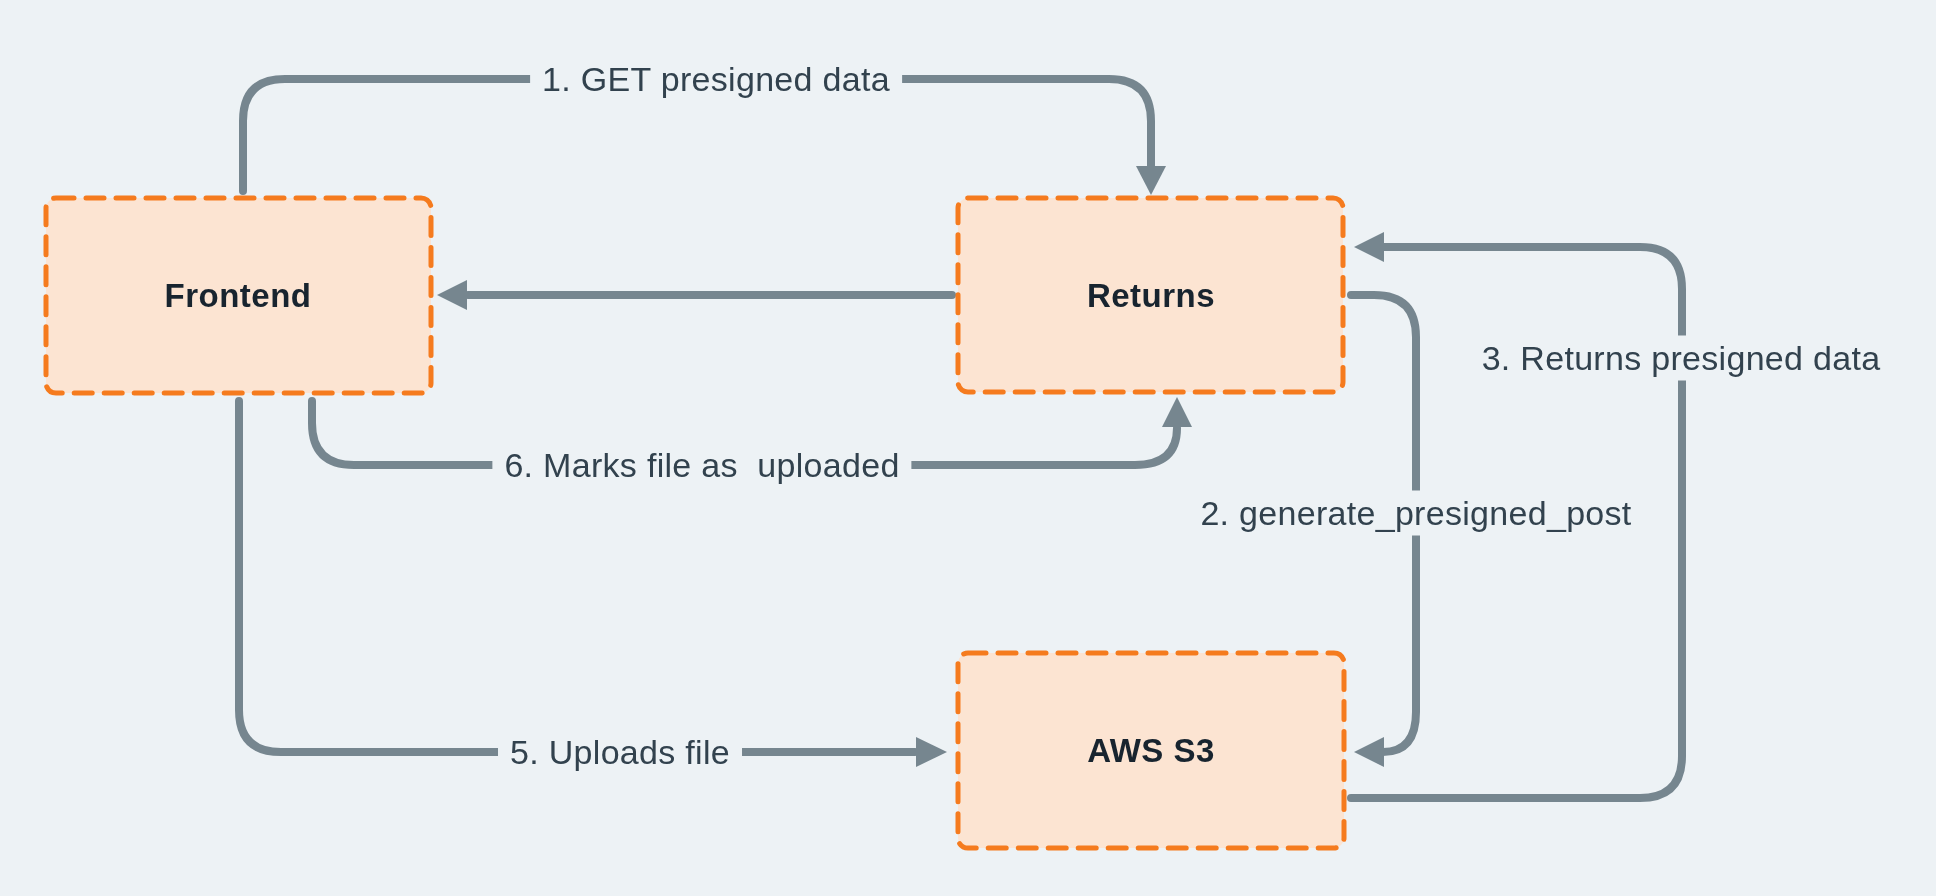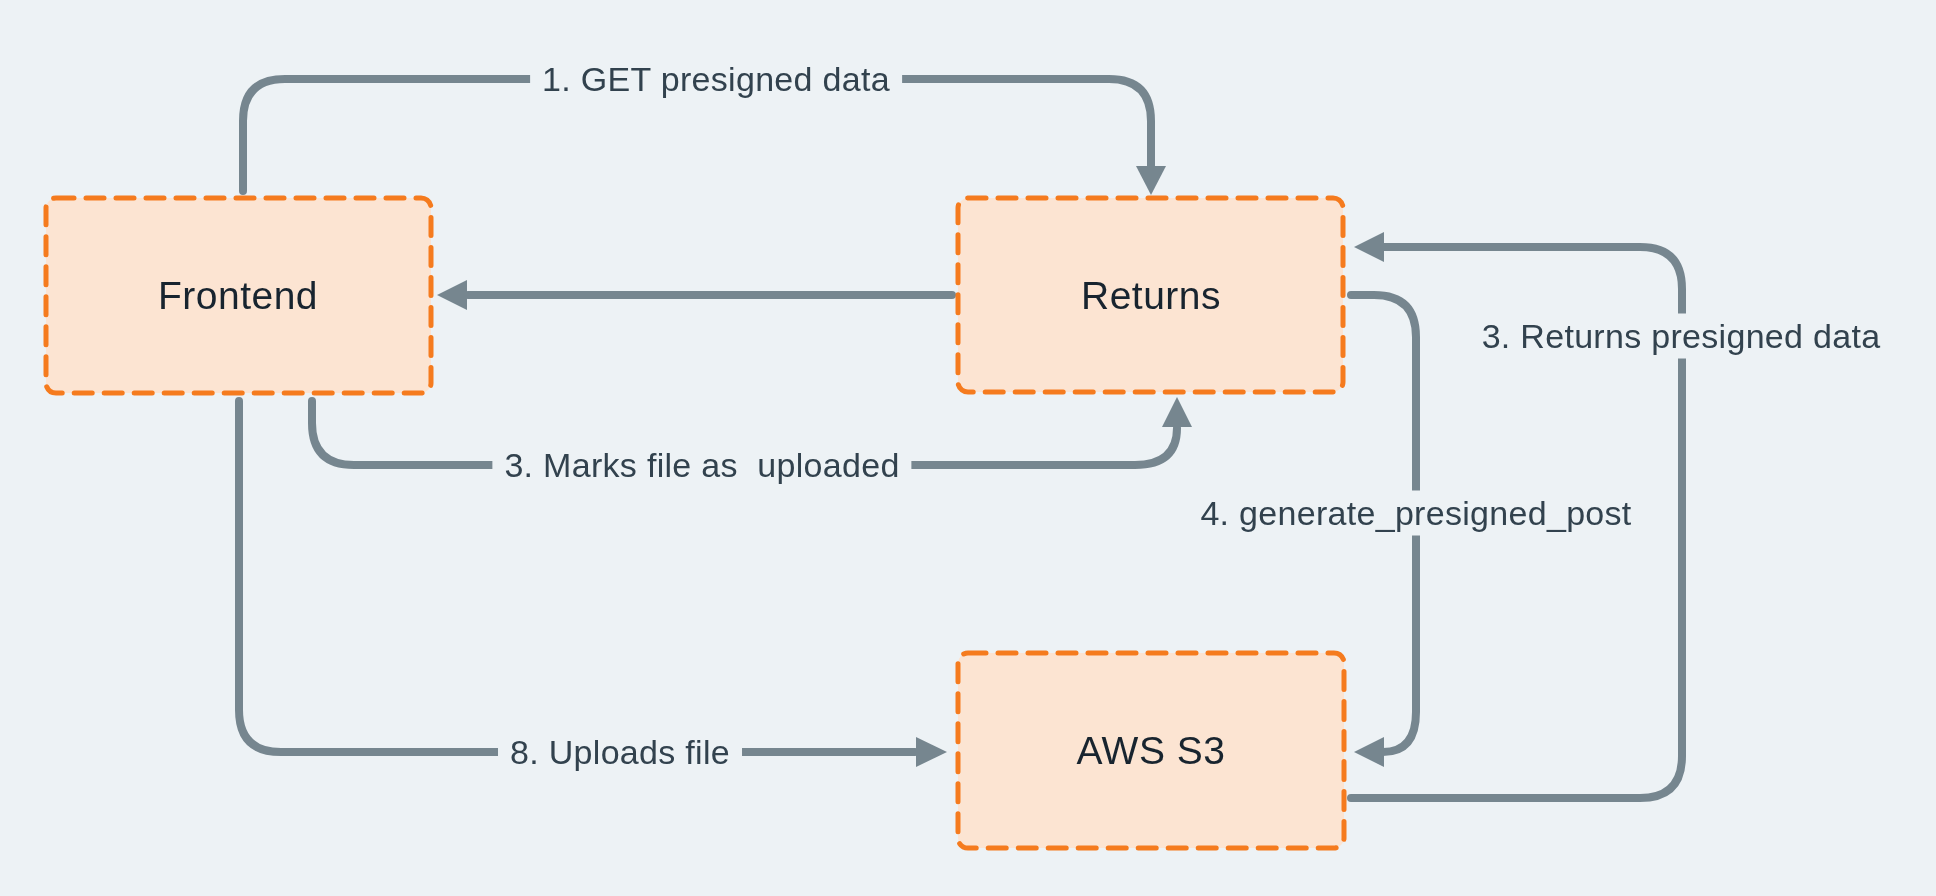--- a/index.html
+++ b/index.html
@@ -19,22 +19,22 @@
     position:relative;
     width:1936px;
     height:896px;
     background:var(--bg);
     overflow:hidden;
   }
   .canvas svg{position:absolute;left:0;top:0;}
   .node-label{
     position:absolute;
     transform:translate(-50%,-50%);
-    font-size:39px;
-    font-weight:400;
+    font-size:33px;
+    font-weight:700;
     color:var(--text-node);
     white-space:pre;
     letter-spacing:0.5px;
   }
   .edge-label{
     position:absolute;
     transform:translate(-50%,-50%);
     font-size:34px;
     font-weight:500;
     color:var(--text-edge);
@@ -87,18 +87,18 @@
     <rect class="node-box" x="46" y="198" width="385" height="195" rx="10"></rect>
     <rect class="node-box" x="958" y="198" width="385" height="194" rx="10"></rect>
     <rect class="node-box" x="958" y="653" width="386" height="195" rx="10"></rect>
   </svg>
 
   <div class="node-label" style="left:238px;top:296px">Frontend</div>
   <div class="node-label" style="left:1151px;top:296px">Returns</div>
   <div class="node-label" style="left:1151px;top:751px">AWS S3</div>
 
   <div class="edge-label" style="left:716px;top:79px">1. GET presigned data</div>
-  <div class="edge-label" style="left:1416px;top:513px">4. generate_presigned_post</div>
-  <div class="edge-label" style="left:1681px;top:336px">3. Returns presigned data</div>
-  <div class="edge-label" style="left:620px;top:752px">8. Uploads file</div>
-  <div class="edge-label" style="left:702px;top:465px">3. Marks file as  uploaded</div>
+  <div class="edge-label" style="left:1416px;top:513px">2. generate_presigned_post</div>
+  <div class="edge-label" style="left:1681px;top:358px">3. Returns presigned data</div>
+  <div class="edge-label" style="left:620px;top:752px">5. Uploads file</div>
+  <div class="edge-label" style="left:702px;top:465px">6. Marks file as  uploaded</div>
 
 </div>
 
 </body></html>

